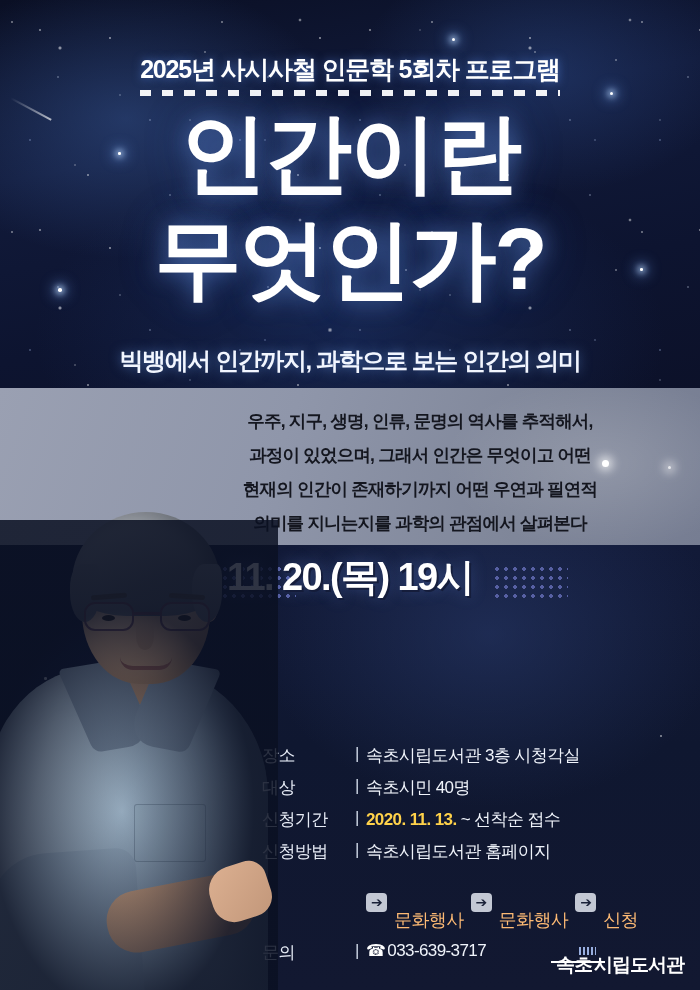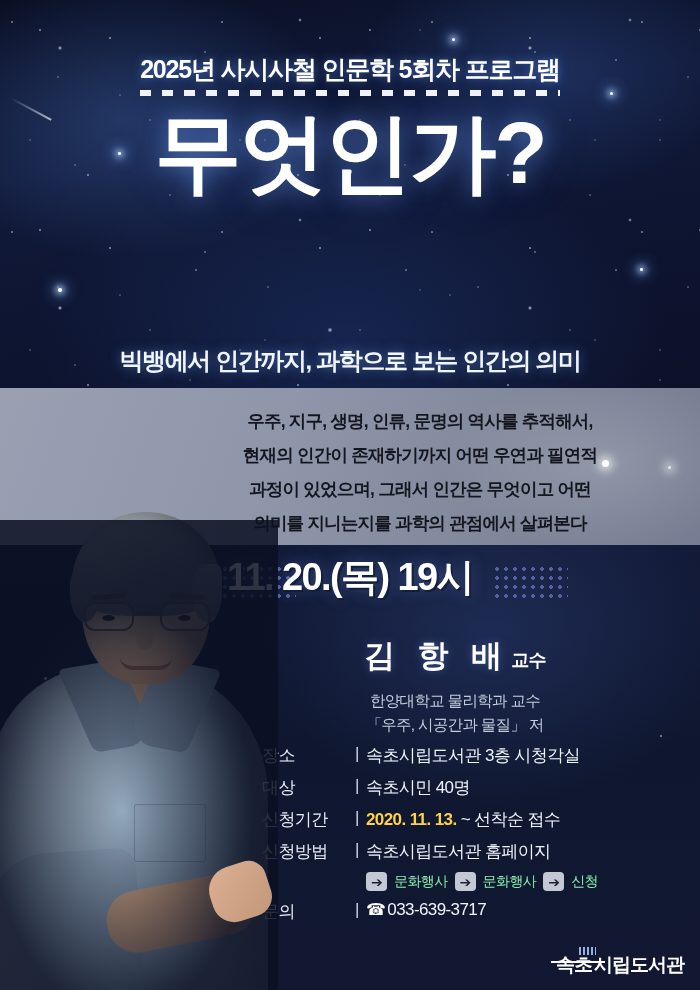--- a/index.html
+++ b/index.html
@@ -301,21 +301,21 @@
   .bar { width:18px; flex:none; text-align:center; color:#cfd7e6; }
   .val { flex:1; color:#f0f4fb; }
   .val .hl { color:#ffd24a; font-weight:bold; }
   .subrow { margin:2px 0 9px 104px; display:flex; align-items:center; gap:7px; }
   .arrowbox {
     display:inline-flex; align-items:center; justify-content:center;
     width:21px; height:19px; border-radius:4px;
     background:#c3c8d4; color:#1a2138;
     font-size:14px; font-weight:bold; line-height:1;
   }
-  .subrow .txt { color:#86efac; font-size:14px; }
+  .subrow .txt { color:#fdba74; font-size:18px;margin-top:36px; }
   .phone-ico {
     display:inline-block; margin-right:2px; font-size:16px; color:#ffffff;
   }
 
   
   .logo {
     position:absolute; right:16px; bottom:12px;
     display:flex; align-items:flex-start; gap:2px;
     color:#ffffff;
   }
@@ -344,33 +344,34 @@
     <div class="bigstar" style="left:610px;top:92px;width:3px;height:3px;"></div>
     <div class="bigstar" style="left:58px;top:288px;width:3.5px;height:3.5px;"></div>
     <div class="bigstar" style="left:640px;top:268px;width:2.5px;height:2.5px;"></div>
     <div class="shooting"></div>
   </div>
 
   <div class="kicker">2025년 사시사철 인문학 5회차 프로그램</div>
   <div class="dashline"></div>
 
   <div class="title">
+    <span>인간이란</span>
     <span class="l2">무엇인가?</span>
   </div>
 
   <div class="subtitle">빅뱅에서 인간까지, 과학으로 보는 인간의 의미</div>
 
   <div class="band">
     <div class="glow" style="left:602px;top:72px;width:7px;height:7px;"></div>
     <div class="glow" style="left:668px;top:78px;width:3px;height:3px;opacity:.8;"></div>
   </div>
   <div class="desc">
     <span>우주, 지구, 생명, 인류, 문명의 역사를 추적해서,</span>
+    <span>과정이 있었으며, 그래서 인간은 무엇이고 어떤</span>
     <span>현재의 인간이 존재하기까지 어떤 우연과 필연적</span>
-    <span>과정이 있었으며, 그래서 인간은 무엇이고 어떤</span>
     <span>의미를 지니는지를 과학의 관점에서 살펴본다</span>
   </div>
 
   <div class="lower">
     <div class="sp" style="left:120px;top:60px;width:2px;height:2px;"></div>
     <div class="sp" style="left:44px;top:132px;width:2.5px;height:2.5px;"></div>
     <div class="sp" style="left:660px;top:190px;width:2px;height:2px;"></div>
   </div>
 
   <div class="photo">
@@ -401,27 +402,20 @@
     <div class="hand"></div>
     <div class="ph-shadow"></div>
   </div>
 
   <div class="datewrap">
     <div class="dots-l"></div>
     <div class="dots-r"></div>
     <div class="date">11. 20.(목) 19시</div>
   </div>
 
-  <div class="speaker">
-    <div>
-      <span class="sp-name">김 항 배</span><span class="sp-title">교수</span>
-    </div>
-    <div class="sp-aff">한양대학교 물리학과 교수</div>
-    <div class="sp-book">「우주, 시공간과 물질」 저</div>
-  </div>
 
   <div class="info">
 
     <div class="row">
       <div class="lbl">장소</div>
       <div class="bar">|</div>
       <div class="val">속초시립도서관 3층 시청각실</div>
     </div>
 
     <div class="row">

